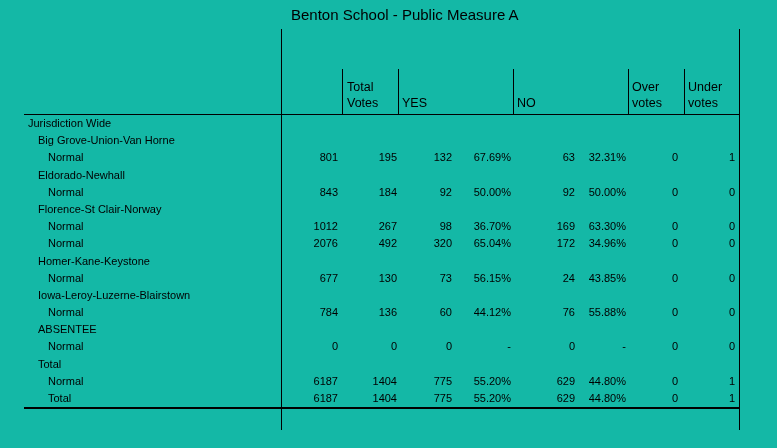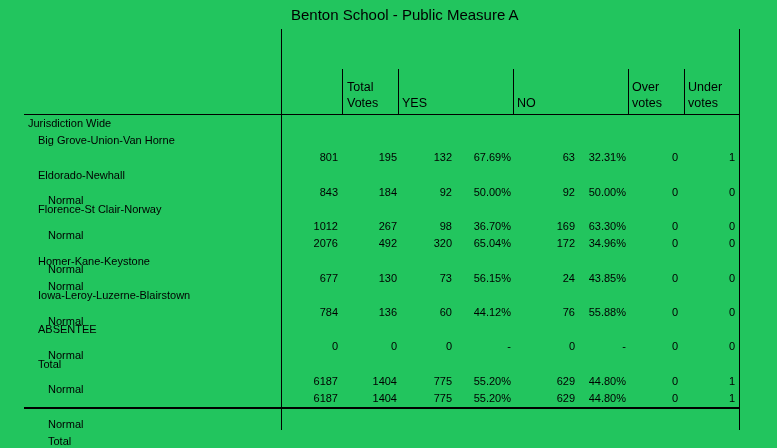--- a/index.html
+++ b/index.html
@@ -5,21 +5,21 @@
   html,body { margin:0; padding:0; }
   body {
     font-family: "Liberation Sans", sans-serif;
     background: #ffffff;
     color: #000000;
   }
   .page {
     position: relative;
     width: 777px;
     height: 448px;
-    background: #22c55e;
+    background: #14b8a6;
     overflow: hidden;
   }
   .title {
     position: absolute;
     left: 291px;
     top: 6px;
     font-size: 15px;
     line-height: 18px;
     white-space: nowrap;
   }
@@ -58,21 +58,21 @@
   .row {
     position: relative;
     height: 17.2px;
     line-height: 17.2px;
     font-size: 11px;
     white-space: nowrap;
   }
   .row-label { display: inline-block; }
   .indent-0 .row-label { padding-left: 28px; }
   .indent-1 .row-label { padding-left: 38px; }
-  .indent-2 .row-label { padding-left: 48px; margin-top: 43px; }
+  .indent-2 .row-label { padding-left: 48px; }
   .cell {
     position: absolute;
     top: 0;
     text-align: right;
     font-size: 11px;
   }
   .cell.c0 { left: 284px; width: 54px; }
   .cell.c1 { left: 344px; width: 53px; }
   .cell.c2 { left: 400px; width: 52px; }
   .cell.c3 { left: 455px; width: 56px; }

